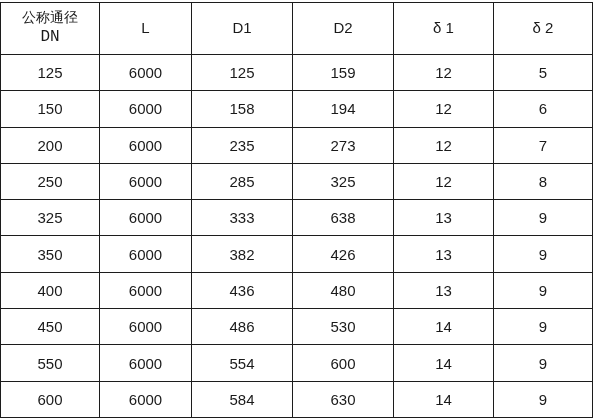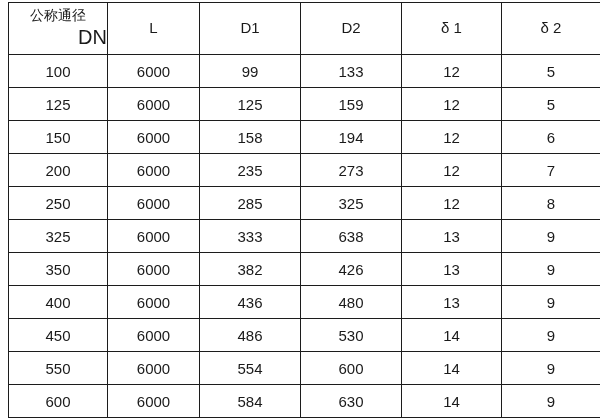--- a/index.html
+++ b/index.html
@@ -8,21 +8,21 @@
     background: #ffffff;
     width: 600px;
     height: 420px;
     overflow: hidden;
     font-family: "Liberation Sans", sans-serif;
   }
   .page {
     width: 600px;
     height: 296px;
     box-sizing: border-box;
-    padding: 2px 4px 2px 8px;
+    padding: 2px 4px 2px 0;
     background: #ffffff;
   }
   table.spec-table {
     width: 592px;
     height: 416px;
     border-collapse: collapse;
     table-layout: fixed;
     background: #ffffff;
   }
   table.spec-table th,
@@ -43,24 +43,23 @@
   }
   table.spec-table td {
     height: 25px;
   }
   .hdr-cn {
     font-family: "DejaVu Serif", "Liberation Serif", serif;
     font-size: 14px;
     display: block;
   }
   .hdr-en {
-    font-family: Liberation Sans, sans-serif;
-    font-size: 20px;
+    font-family: Liberation Mono, monospace;
+    font-size: 16px;
     display: block;
-    text-align: right;
   }
   col.c1 { width: 99px; }
   col.c2 { width: 92px; }
   col.c3 { width: 101px; }
   col.c4 { width: 101px; }
   col.c5 { width: 100px; }
   col.c6 { width: 99px; }
 </style>
 </head>
 <body>
@@ -82,28 +81,20 @@
           <span class="hdr-en">DN</span>
         </th>
         <th>L</th>
         <th>D1</th>
         <th>D2</th>
         <th>δ 1</th>
         <th>δ 2</th>
       </tr>
     </thead>
     <tbody>
-        <tr>
-          <td>100</td>
-          <td>6000</td>
-          <td>99</td>
-          <td>133</td>
-          <td>12</td>
-          <td>5</td>
-        </tr>
         <tr>
           <td>125</td>
           <td>6000</td>
           <td>125</td>
           <td>159</td>
           <td>12</td>
           <td>5</td>
         </tr>
         <tr>
           <td>150</td>

